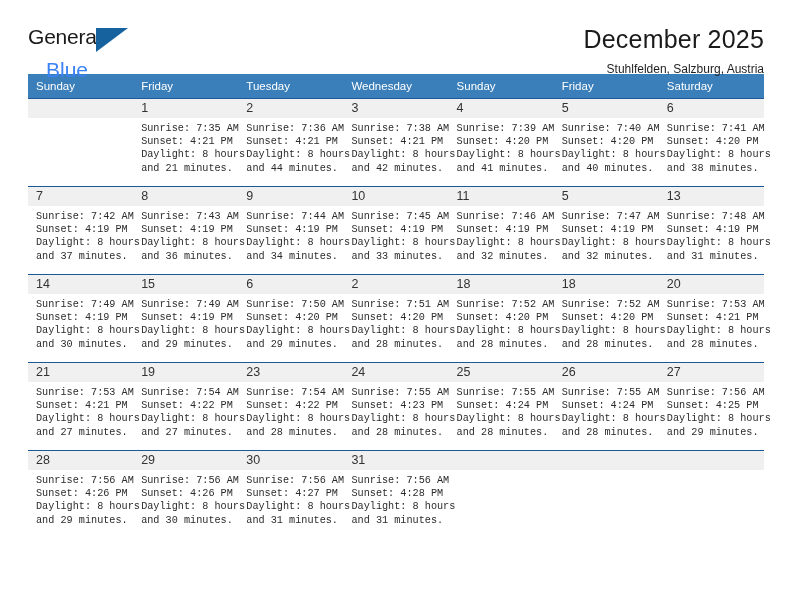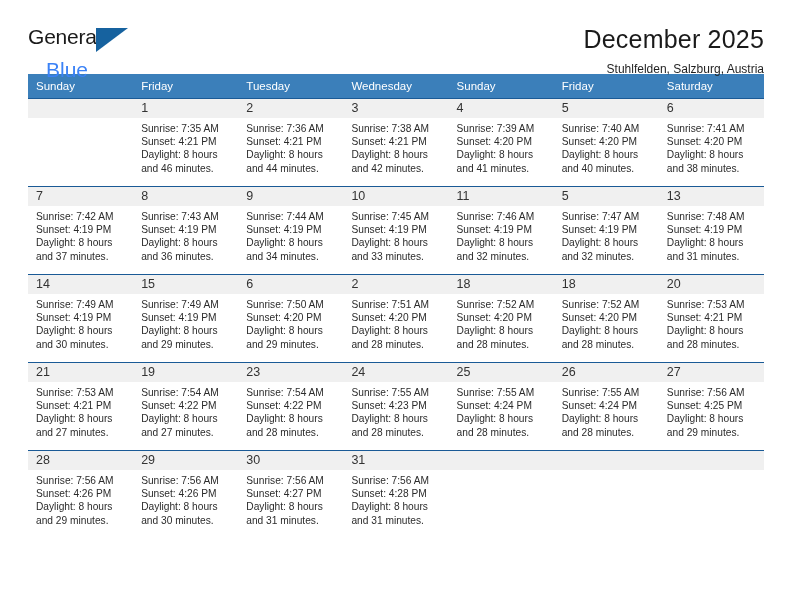--- a/index.html
+++ b/index.html
@@ -111,20 +111,21 @@
     line-height: 13px;
   }
   .daynum.empty {
     color: transparent;
   }
   .dayinfo {
     padding: 4px 6px 0 8px;
     font-size: 10.2px;
     line-height: 13.2px;
     color: #2b2b2b;
+    font-family: Liberation Mono, monospace;
   }
   .dayinfo div {
     white-space: nowrap;
   }
 </style>
 </head>
 <body>
 
 <div class="page">
 
@@ -165,21 +166,21 @@
               <div></div>
               <div></div>
             </div>
           </td>
           <td>
             <div class="daynum">1</div>
             <div class="dayinfo">
               <div>Sunrise: 7:35 AM</div>
               <div>Sunset: 4:21 PM</div>
               <div>Daylight: 8 hours</div>
-              <div>and 46 minutes.</div>
+              <div>and 21 minutes.</div>
             </div>
           </td>
           <td>
             <div class="daynum">2</div>
             <div class="dayinfo">
               <div>Sunrise: 7:36 AM</div>
               <div>Sunset: 4:21 PM</div>
               <div>Daylight: 8 hours</div>
               <div>and 44 minutes.</div>
             </div>

